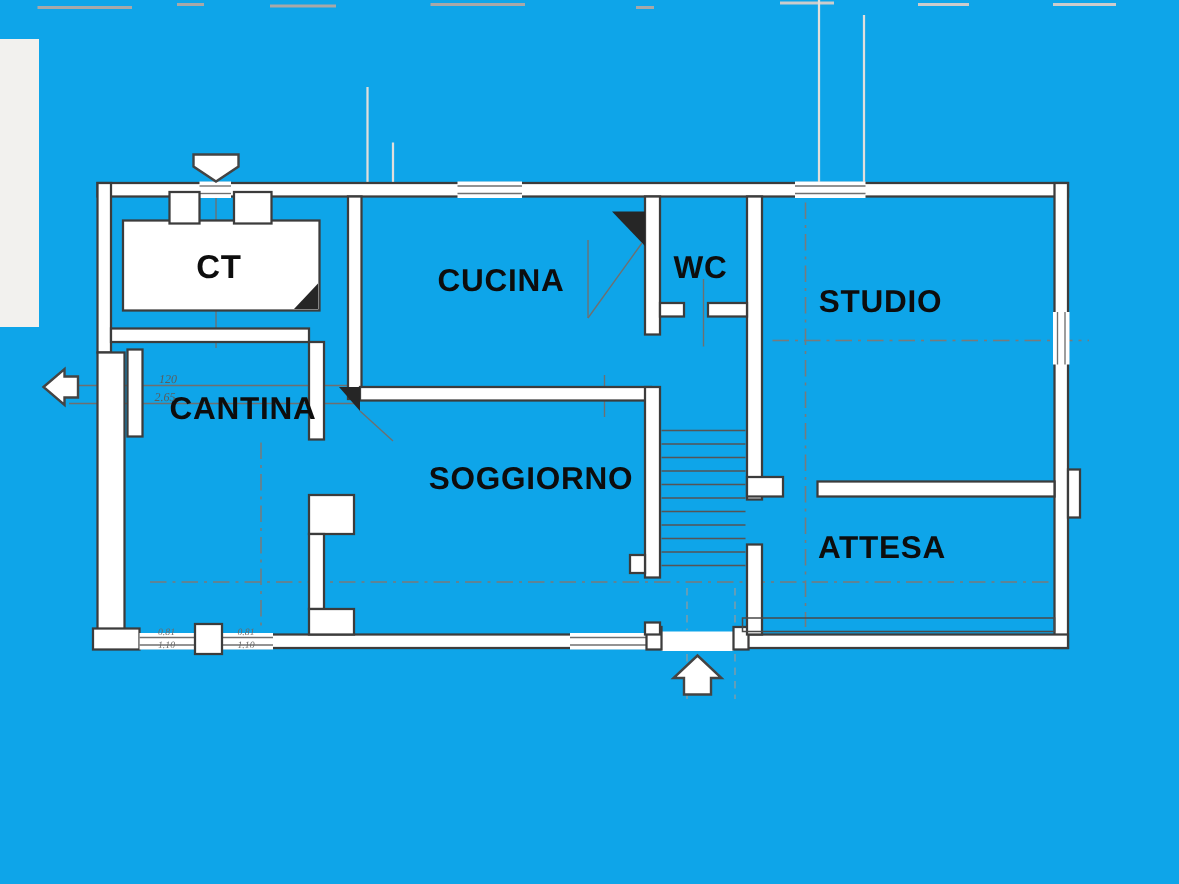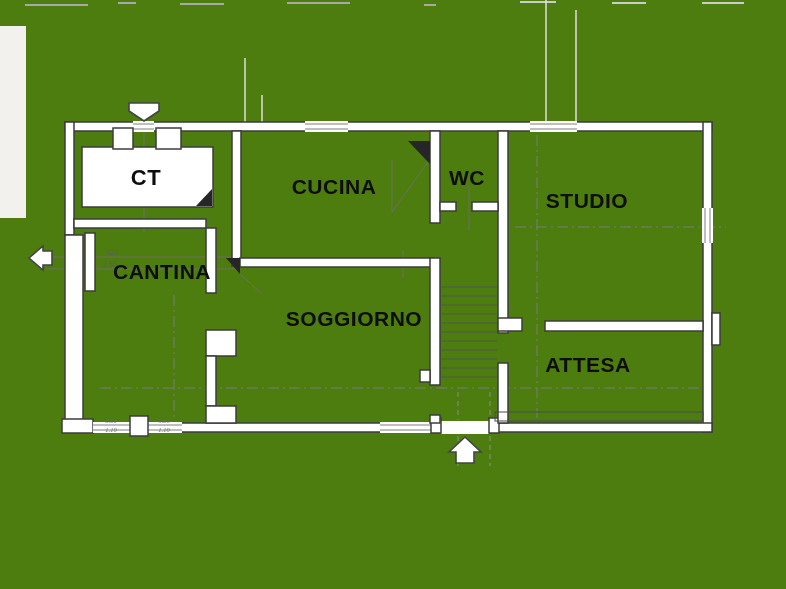--- a/index.html
+++ b/index.html
@@ -1,16 +1,16 @@
 <!DOCTYPE html>
 <html><head>
 <meta charset="utf-8">
 <style>
   html,body{margin:0;padding:0;background:#ffffff;}
-  .page{position:relative;width:786px;height:589px;background:#4d7c0f;overflow:hidden;
+  .page{position:relative;width:786px;height:589px;background:#0ea5e9;overflow:hidden;
         font-family:"Liberation Sans", sans-serif;}
   svg{position:absolute;left:0;top:0;}
   .wall{fill:#ffffff;stroke:#3c3c3c;stroke-width:1.5;}
   .wall-thin{fill:none;stroke:#4a4a4a;stroke-width:1;}
   .blackfill{fill:#262626;stroke:none;}
   .thin{stroke:#6f6f6f;stroke-width:0.9;fill:none;}
   .dash{stroke:#7a7a7a;stroke-width:1;fill:none;stroke-dasharray:11 4 2 4;}
   .lightdash{stroke:#9a9a9a;stroke-width:0.8;fill:none;stroke-dasharray:5 4;}
   .arrow{fill:#ffffff;stroke:#444444;stroke-width:1.6;stroke-linejoin:miter;}
   .tread{stroke:#555555;stroke-width:0.9;}

